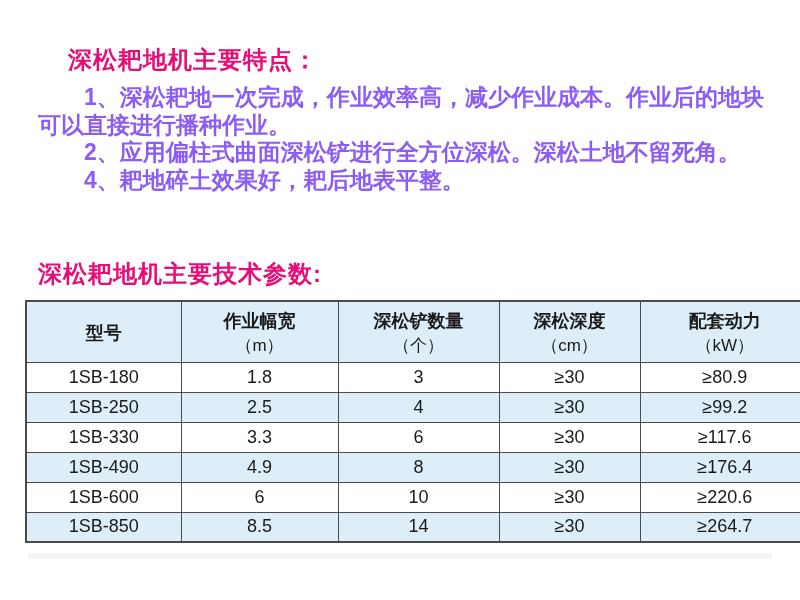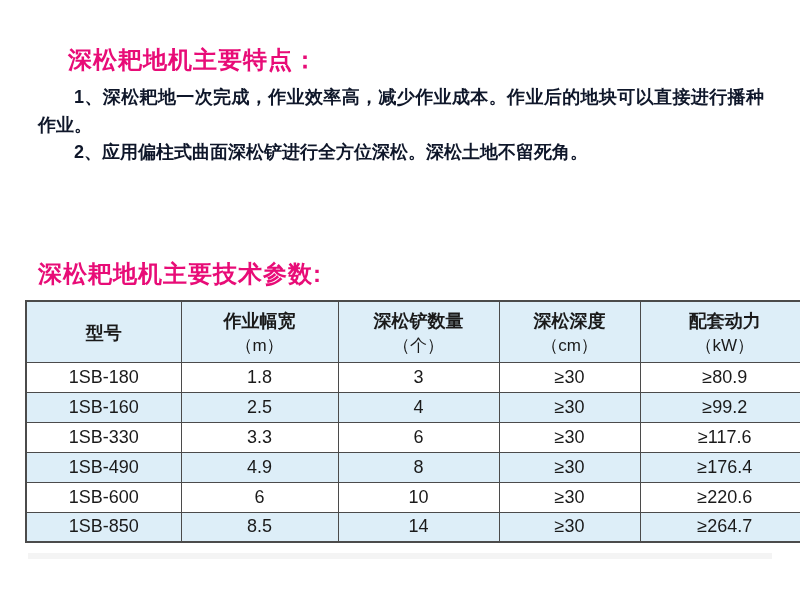--- a/index.html
+++ b/index.html
@@ -20,24 +20,24 @@
     letter-spacing: 1px;
     white-space: nowrap;
   }
   .heading1 { left: 68px; top: 44px; }
   .heading2 { left: 38px; top: 258px; }
 
   .features {
     position: absolute;
     left: 38px; top: 84px;
     width: 726px;
-    font-size: 18px;
+    font-size: 23px;
     font-weight: bold;
     line-height: 27.5px;
-    color: #0f172a;
+    color: #8b5cf6;
     text-align: justify;
   }
   .features p { text-indent: 2em; margin: 0; }
 
   .spec-table {
     position: absolute;
     left: 8px; top: 300px;
     width: 784px;
     border-collapse: collapse;
     table-layout: fixed;
@@ -77,20 +77,21 @@
 </head>
 <body>
 
 <div class="page">
 
   <div class="heading heading1">深松耙地机主要特点：</div>
 
   <div class="features">
     <p>1、深松耙地一次完成，作业效率高，减少作业成本。作业后的地块可以直接进行播种作业。</p>
     <p>2、应用偏柱式曲面深松铲进行全方位深松。深松土地不留死角。</p>
+    <p>4、耙地碎土效果好，耙后地表平整。</p>
   </div>
 
   <div class="heading heading2">深松耙地机主要技术参数:</div>
 
   <table class="spec-table">
     <thead>
       <tr>
         <th class="col-model">
           <div class="hname">型号</div>
         </th>
@@ -114,21 +115,21 @@
     </thead>
     <tbody>
       <tr>
         <td>1SB-180</td>
         <td>1.8</td>
         <td>3</td>
         <td>≥30</td>
         <td>≥80.9</td>
       </tr>
       <tr class="stripe">
-        <td>1SB-160</td>
+        <td>1SB-250</td>
         <td>2.5</td>
         <td>4</td>
         <td>≥30</td>
         <td>≥99.2</td>
       </tr>
       <tr>
         <td>1SB-330</td>
         <td>3.3</td>
         <td>6</td>
         <td>≥30</td>

